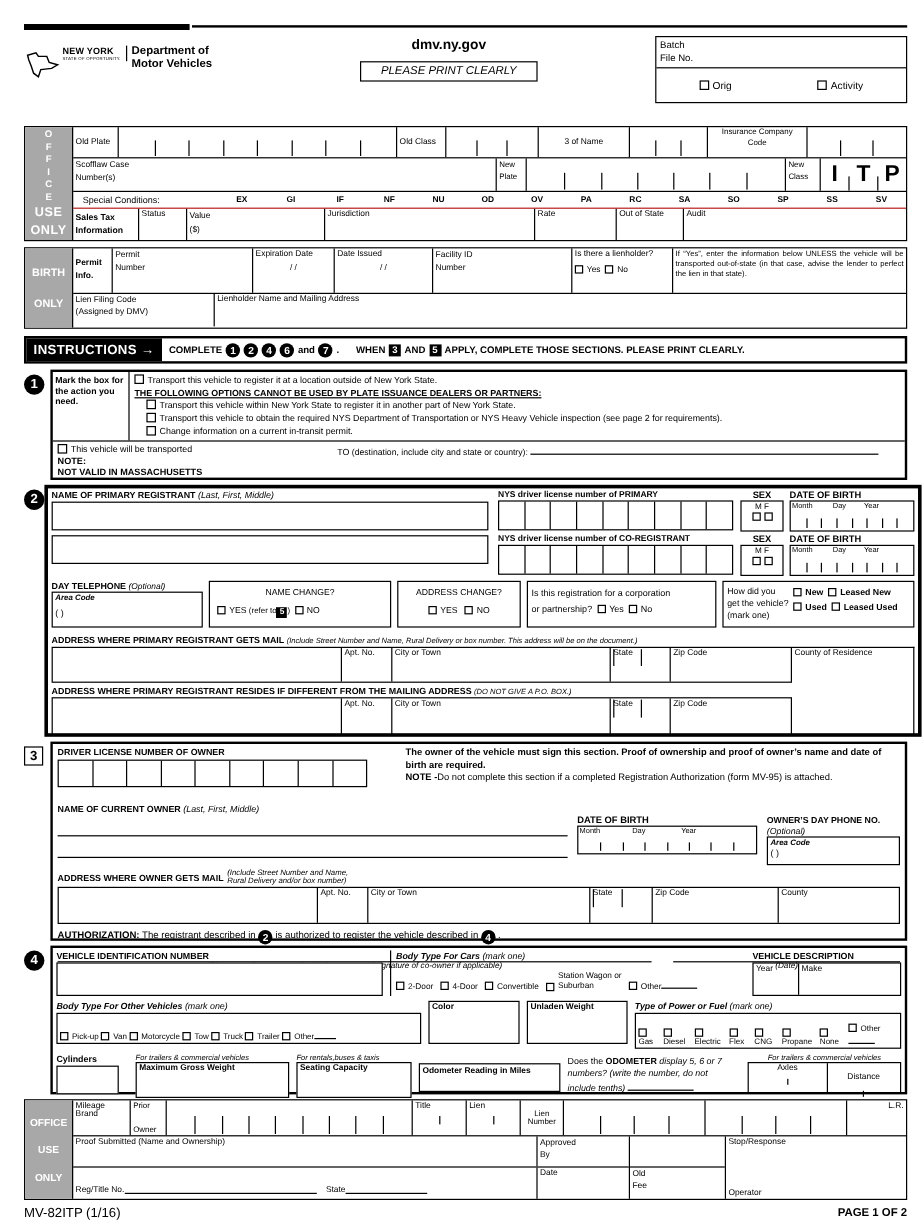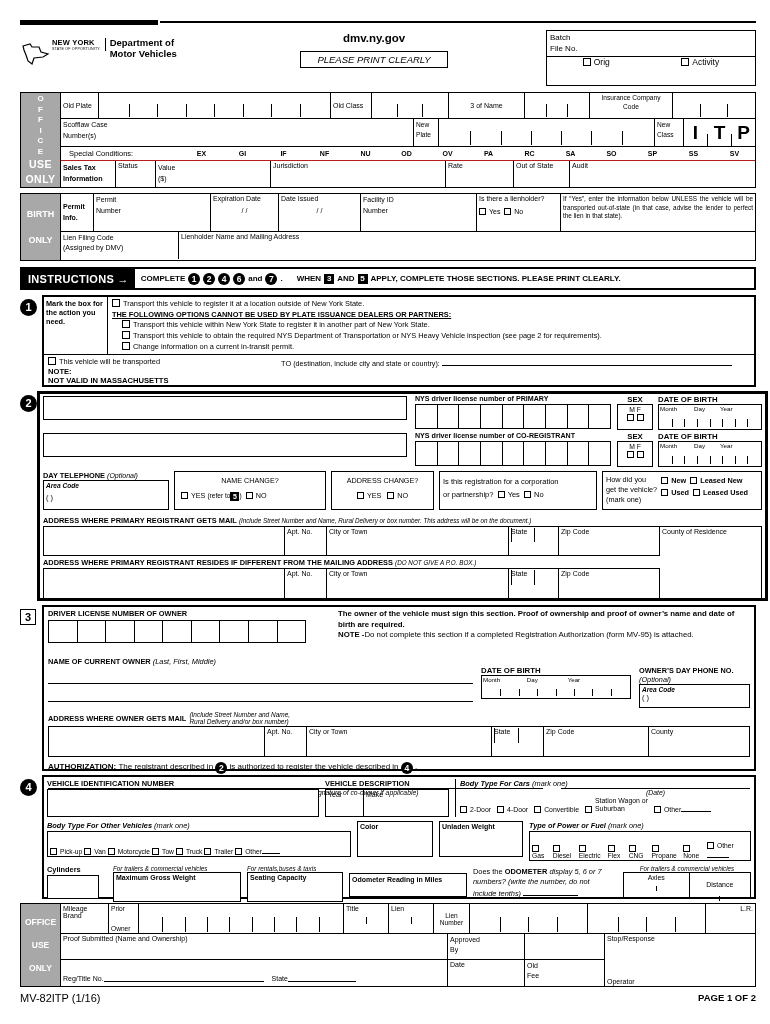--- a/index.html
+++ b/index.html
@@ -4,34 +4,34 @@
 <style>
 *{margin:0;padding:0;box-sizing:border-box}
 html,body{width:770px;height:1024px;background:#fff;overflow:hidden}
 body{font-family:"Liberation Sans",sans-serif;color:#000;-webkit-font-smoothing:antialiased}
 .page{position:absolute;left:20px;top:20px;width:736px}
 .b{font-weight:bold}.i{font-style:italic}
 .topbar{display:flex;align-items:flex-start;height:6px;margin-bottom:4px}
 .topbar .thick{width:138px;height:5px;background:#000}
 .topbar .thin{flex:1;height:2px;background:#000;margin:1px 0 0 2px}
 
-.hdr{display:flex;margin-bottom:6px}
+.hdr{display:flex;margin-bottom:19px}
 .logo{width:182px;display:flex;align-items:flex-start;padding-top:8px}
 .logo svg{flex:0 0 auto}
 .logo-ny{margin-left:2px;padding-right:4px;border-right:1px solid #000}
 .logo-ny .nyt{font-size:7.5px;font-weight:bold;letter-spacing:.2px}
 .logo-ny .nys{font-size:3.6px;letter-spacing:.2px}
 .logo-dept{padding-left:4px;font-size:9.5px;font-weight:bold;line-height:1.15}
 .titleblk{flex:1;text-align:center}
 .ftitle{font-size:16px;font-weight:bold;letter-spacing:.2px}
 .fsite{font-size:11.5px;font-weight:bold;margin-top:2px}
 .printbox{display:inline-block;border:1.5px solid #000;font-size:9.5px;font-style:italic;padding:2px 16px;margin-top:7px}
 .batch{width:210px;border:1.5px solid #000;height:56px;display:flex;flex-direction:column}
 .batch-top{border-bottom:1px solid #000;font-size:8px;padding:1px 3px;height:26px;line-height:1.4}
-.batch-bot{display:flex;justify-content:space-around;flex:1;font-size:8.5px}
+.batch-bot{display:flex;align-items:center;justify-content:space-around;flex:1;font-size:8.5px}
 
 .cb{display:inline-block;width:8px;height:8px;border:1.2px solid #000;vertical-align:-1px;margin-right:3px;background:#fff;flex:0 0 auto}
 .cb.sm{width:7px;height:7px}
 
 .tbl{border:1.5px solid #000;display:flex}
 .side{width:40px;background:#a8a8a8;color:#fff;display:flex;flex-direction:column;align-items:center;justify-content:space-evenly;font-weight:bold;border-right:1.5px solid #000}
 .side .ltr{font-size:8px;line-height:1}
 .side .word{font-size:10.5px;letter-spacing:.5px}
 .cell{border-right:1px solid #000;padding:1px 2px;font-size:7px;overflow:hidden}
 .cell:last-child{border-right:none}
@@ -310,20 +310,21 @@
       </div>
     </div>
   </div>
 
   <div class="secrow">
     <div class="seccol"><span class="secmark">2</span></div>
     <div class="secbox" style="height:210px;border-width:3px">
 
       <div class="s2r">
         <div class="namecol">
+          <div class="lbl"><span>NAME OF PRIMARY REGISTRANT</span> <span class="i" style="font-weight:normal">(Last, First, Middle)</span></div>
           <div class="inbox" style="height:24px;margin-top:1px"></div>
         </div>
         <div class="liccol">
           <div class="lbl" style="font-size:7.1px">NYS driver license number of PRIMARY</div>
           <div class="boxes" style="height:25px;margin-top:1px">
               <i></i>
               <i></i>
               <i></i>
               <i></i>
               <i></i>
@@ -561,41 +562,41 @@
     </div>
   </div>
 
   <div class="secrow">
     <div class="seccol"><span class="secmark">4</span></div>
     <div class="secbox" style="height:124px">
       <div class="s4r">
         <div style="width:272px">
           <div class="lbl">VEHICLE IDENTIFICATION NUMBER</div>
           <div class="inbox" style="height:28px;margin-top:1px"></div>
-        </div>
-        <div style="width:124px">
-          <div class="lbl">VEHICLE DESCRIPTION</div>
-          <div style="display:flex;border:1px solid #000;height:28px;margin-top:1px">
-            <div class="cell" style="width:38px">Year</div>
-            <div class="cell" style="flex:1">Make</div>
-          </div>
         </div>
         <div style="flex:1;border-left:1px solid #000;padding-left:4px">
           <div class="lbl i"><span>Body Type For Cars</span> <span style="font-weight:normal">(mark one)</span></div>
           <div style="display:flex;align-items:flex-end;gap:6px;font-size:6.9px;margin-top:9px">
             <span><span class="cb sm"></span><span>2-Door</span></span>
             <span><span class="cb sm"></span><span>4-Door</span></span>
             <span><span class="cb sm"></span><span>Convertible</span></span>
             <span style="display:inline-flex;align-items:flex-end">
                 <span class="cb sm"></span>
                 <span style="line-height:1.15;display:inline-block"><span>Station Wagon or</span><br><span>Suburban</span></span>
               </span>
             <span><span class="cb sm"></span><span>Other</span><span class="u" style="width:30px"></span></span>
           </div>
         </div>
+        <div style="width:124px">
+          <div class="lbl">VEHICLE DESCRIPTION</div>
+          <div style="display:flex;border:1px solid #000;height:28px;margin-top:1px">
+            <div class="cell" style="width:38px">Year</div>
+            <div class="cell" style="flex:1">Make</div>
+          </div>
+        </div>
       </div>
       <div class="s4r">
         <div style="width:304px">
           <div class="lbl i"><span>Body Type For Other Vehicles</span> <span style="font-weight:normal">(mark one)</span></div>
           <div class="fuelbox" style="height:26px;margin-top:1px">
             <span><span class="cb sm"></span><span>Pick-up</span></span>
             <span><span class="cb sm"></span><span>Van</span></span>
             <span><span class="cb sm"></span><span>Motorcycle</span></span>
             <span><span class="cb sm"></span><span>Tow</span></span>
             <span><span class="cb sm"></span><span>Truck</span></span>

